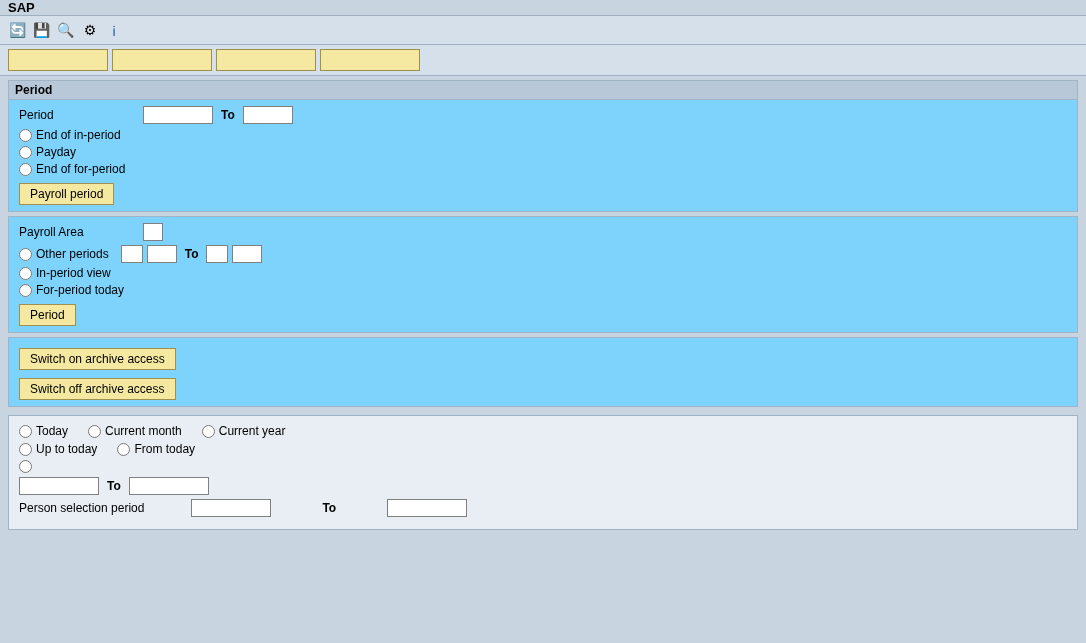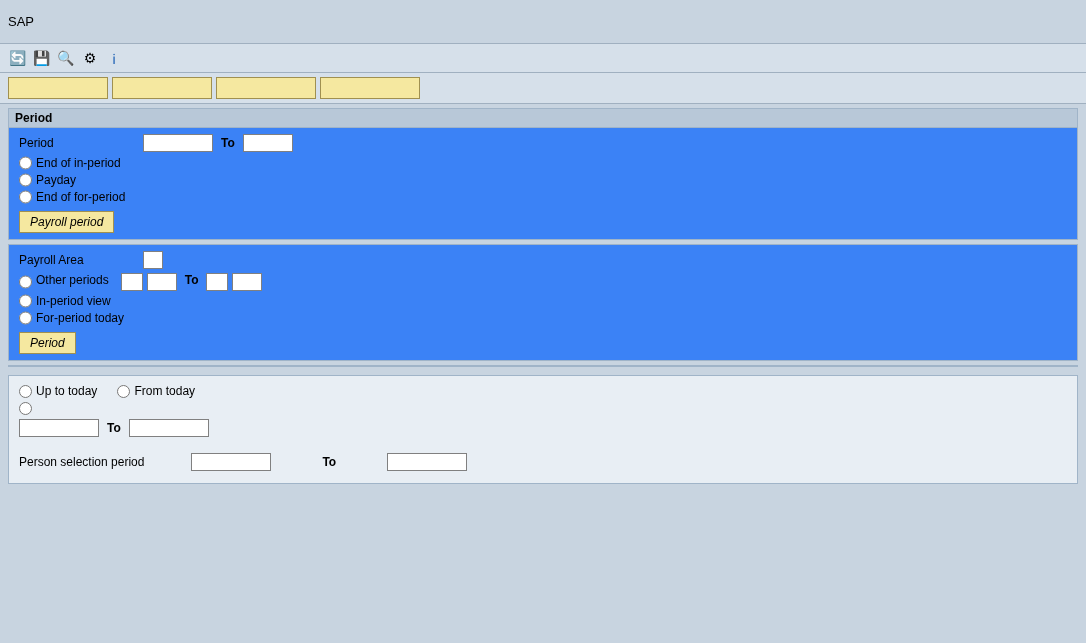--- a/index.html
+++ b/index.html
@@ -4,22 +4,22 @@
   <style>
     * { box-sizing: border-box; margin: 0; padding: 0; }
     body {
       font-family: Arial, sans-serif;
       font-size: 12px;
       background: #c8d4e0;
       color: #000;
     }
     .title-bar {
       background: #c8d4e0;
-      padding: 14px 8px;
-      font-weight: normal;
+      padding: 0 8px;
+      font-weight: bold;
       font-size: 13px;
       border-bottom: 1px solid #a0b0c0;
     }
     .toolbar {
       background: #d6e0ea;
       padding: 4px 8px;
       display: flex;
       align-items: center;
       gap: 4px;
       border-bottom: 1px solid #a0b0c0;
@@ -57,21 +57,21 @@
       font-size: 12px;
     }
     .main-content {
       padding: 4px 8px;
       display: flex;
       flex-direction: column;
       gap: 4px;
     }
     .section {
       border: 1px solid #a0b4c8;
-      background: #3b82f6;
+      background: #7dd3fc;
     }
     .section-header {
       background: #b8c8d8;
       padding: 2px 6px;
       font-weight: bold;
       font-size: 12px;
       border-bottom: 1px solid #a0b4c8;
     }
     .section-body {
       padding: 6px 10px;
@@ -88,35 +88,35 @@
     }
     .form-input {
       border: 1px solid #808080;
       background: #fff;
       height: 18px;
       font-size: 12px;
       padding: 1px 2px;
     }
     .radio-row {
       display: flex;
+      align-items: center;
       margin-bottom: 3px;
       gap: 4px;
     }
     .radio-row input[type="radio"] {
       margin: 0;
     }
     .sap-button {
       background: #f5e8a0;
       border: 1px solid #a09050;
       padding: 2px 10px;
       height: 22px;
       cursor: pointer;
       font-size: 12px;
       margin-top: 4px;
-      font-style: italic;
     }
     .to-label {
       margin: 0 4px;
       font-size: 12px;
       font-weight: bold;
     }
     .bottom-section {
       border: 1px solid #a0b4c8;
       background: #e8eef4;
       padding: 8px 10px;
@@ -204,44 +204,66 @@
       </div>
       <div class="radio-row">
         <input type="radio" name="periods_type" id="for-period-view" style="">
         <label for="for-period-view">For-period today</label>
       </div>
       <button class="sap-button">Period</button>
     </div>
   </div>
 
   <div class="section">
+    <div class="section-body">
+      <div style="margin-bottom:4px;">
+        <button class="sap-button">Switch on archive access</button>
+      </div>
+      <div>
+        <button class="sap-button">Switch off archive access</button>
+      </div>
+    </div>
   </div>
 
   <div class="bottom-section">
     <div class="bottom-row">
       <div class="bottom-radio-item">
+        <input type="radio" name="date_range" id="today" style="">
+        <label for="today">Today</label>
+      </div>
+      <div class="bottom-radio-item">
+        <input type="radio" name="date_range" id="current-month" style="">
+        <label for="current-month">Current month</label>
+      </div>
+      <div class="bottom-radio-item">
+        <input type="radio" name="date_range" id="current-year" style="">
+        <label for="current-year">Current year</label>
+      </div>
+    </div>
+    <div class="bottom-row">
+      <div class="bottom-radio-item">
         <input type="radio" name="date_range" id="up-to-today" style="">
         <label for="up-to-today">Up to today</label>
       </div>
       <div class="bottom-radio-item">
         <input type="radio" name="date_range" id="from-today" style="">
         <label for="from-today">From today</label>
       </div>
     </div>
     <div class="bottom-row">
       <div class="bottom-radio-item">
         <input type="radio" name="date_range" id="other-date" style="">
       </div>
     </div>
     <div class="form-row" style="margin-top:4px;">
       <input class="form-input" style="width: 80px;" type="text">
       <span class="to-label">To</span>
       <input class="form-input" style="width: 80px;" type="text">
     </div>
-    <div class="form-row" style="margin-top:16px;gap:47px;">
+    <div class="form-row" style="margin-top:4px;gap:47px;">
       <span class="form-label">Person selection period</span>
       <input class="form-input" style="width: 80px;" type="text">
       <span class="to-label">To</span>
       <input class="form-input" style="width: 80px;" type="text">
     </div>
   </div>
 
 </div>
 
 </body></html>

